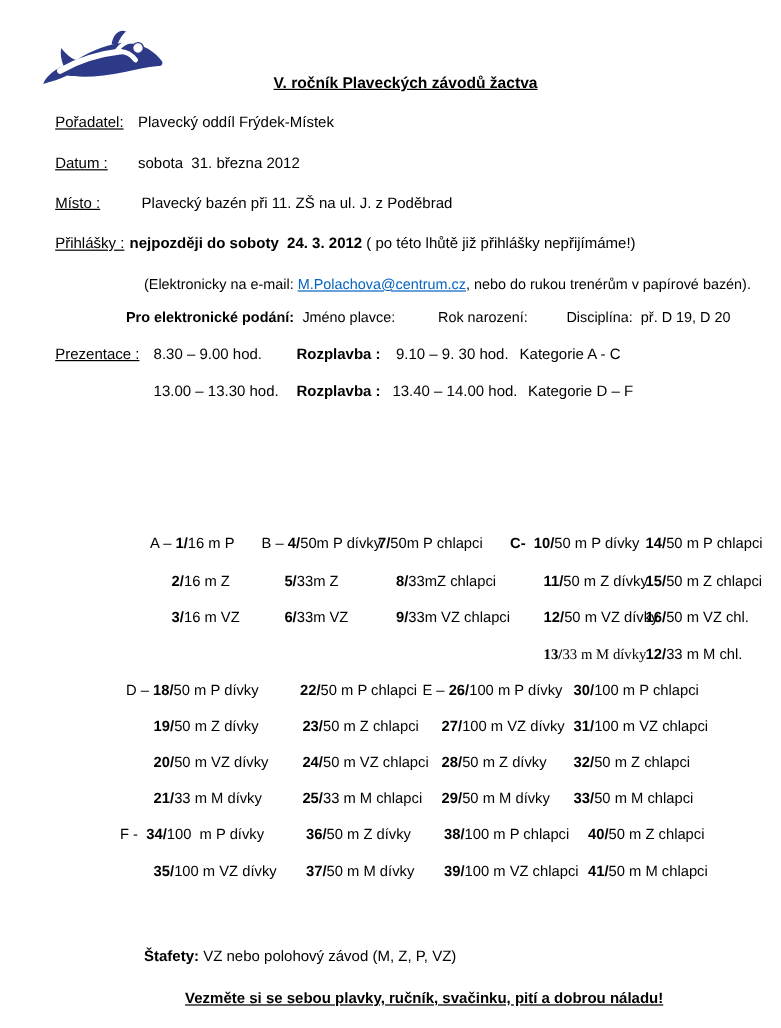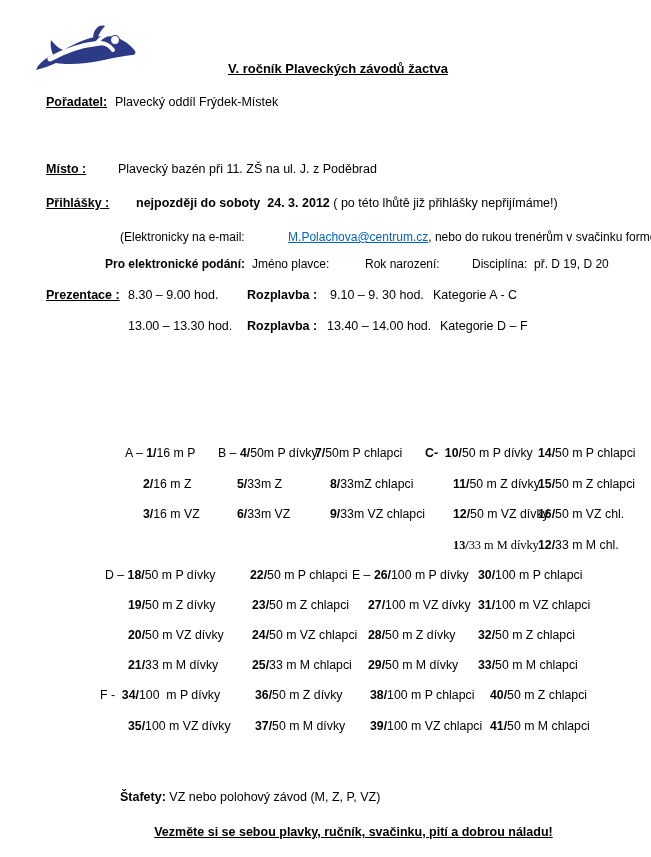--- a/index.html
+++ b/index.html
@@ -2,24 +2,24 @@
 <html style="--link: #0563c1; --navy: #2c3a87;"><head>
 <meta charset="utf-8">
 <style>
   :root { --navy:#2c3a87; --link:#0563c1; }
   html,body{margin:0;padding:0;background:#ffffff;}
   .page{position:relative;width:651px;height:857px;background:#fff;overflow:hidden;
         font-family:"Liberation Sans","DejaVu Sans",sans-serif;color:#000;}
   .line{position:absolute;left:0;width:100%;height:17px;font-size:12.5px;white-space:pre;line-height:15px;}
   .sm{font-size:12px;}
   .at{position:absolute;top:0;}
-  .lbl{font-weight:bold;text-decoration:underline;padding-left:19px;}
+  .lbl{font-weight:normal;text-decoration:underline;padding-left:19px;}
   .b{font-weight:bold;}
   .title{font-weight:bold;text-decoration:underline;font-size:13px;}
-  .link{color:var(--link);text-decoration:underline;cursor:pointer;margin-left:40px;}
+  .link{color:var(--link);text-decoration:underline;cursor:pointer;}
   .footer-line{text-align:center;}
   .footer-text{font-weight:bold;text-decoration:underline;margin-left:42px;}
   .logo{position:absolute;left:30px;top:20px;}
   .grid{position:absolute;left:0;top:0;width:651px;height:857px;pointer-events:none;}
   .dline{position:absolute;left:0;width:100%;height:17px;font-size:12.3px;white-space:pre;line-height:15px;}
   .dcell{position:absolute;top:0;}
   .navy{fill:var(--navy);}
 </style>
 </head>
 <body>
@@ -37,33 +37,37 @@
 
   <div class="line" style="top:61px">
     <span class="at title" style="left:228px">V. ročník Plaveckých závodů žactva</span>
   </div>
 
   <div class="line" style="top:95px">
     <span class="at lbl" style="left:27px">Pořadatel:</span>
     <span class="at" style="left:115px">Plavecký oddíl Frýdek-Místek</span>
   </div>
 
+  <div class="line" style="top:129px">
+    <span class="at lbl" style="left:27px">Datum :</span>
+    <span class="at" style="left:115px">sobota  31. března 2012</span>
+  </div>
 
   <div class="line" style="top:162px">
     <span class="at lbl" style="left:27px">Místo :</span>
     <span class="at" style="left:118px">Plavecký bazén při 11. ZŠ na ul. J. z Poděbrad</span>
   </div>
 
   <div class="line" style="top:196px">
     <span class="at lbl" style="left:27px">Přihlášky :</span>
-    <span class="at" style="left:136px"><span class="b">nejpozději do soboty  24. 3. 2012</span><span> ( po této lhůtě již přihlášky nepřijímáme!)</span></span>
+    <span class="at" style="left:108px"><span class="b">nejpozději do soboty  24. 3. 2012</span><span> ( po této lhůtě již přihlášky nepřijímáme!)</span></span>
   </div>
 
   <div class="line sm" style="top:230px">
-    <span class="at" style="left:120px"><span>(Elektronicky na e-mail: </span><span class="link">M.Polachova@centrum.cz</span><span>, nebo do rukou trenérům v svačinku formě).</span></span>
+    <span class="at" style="left:120px"><span>(Elektronicky na e-mail: </span><span class="link">M.Polachova@centrum.cz</span><span>, nebo do rukou trenérům v papírové bazén).</span></span>
   </div>
 
   <div class="line sm" style="top:257px">
     <span class="at b" style="left:105px">Pro elektronické podání:</span>
     <span class="at" style="left:252px">Jméno plavce:</span>
     <span class="at" style="left:365px">Rok narození:</span>
     <span class="at" style="left:472px">Disciplína:  př. D 19, D 20</span>
   </div>
 
   <div class="line" style="top:288px">

